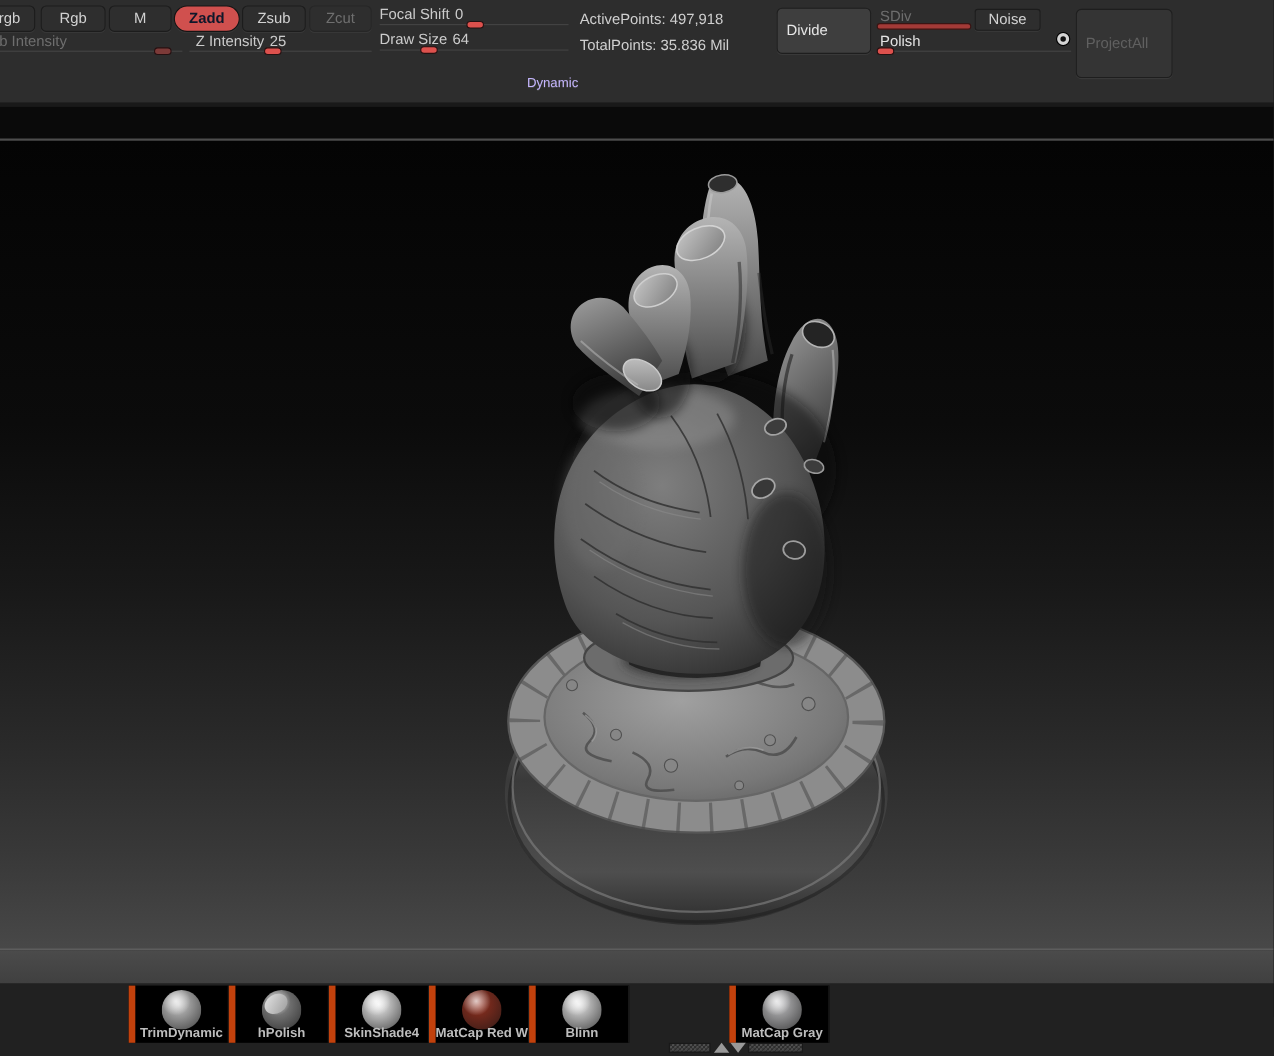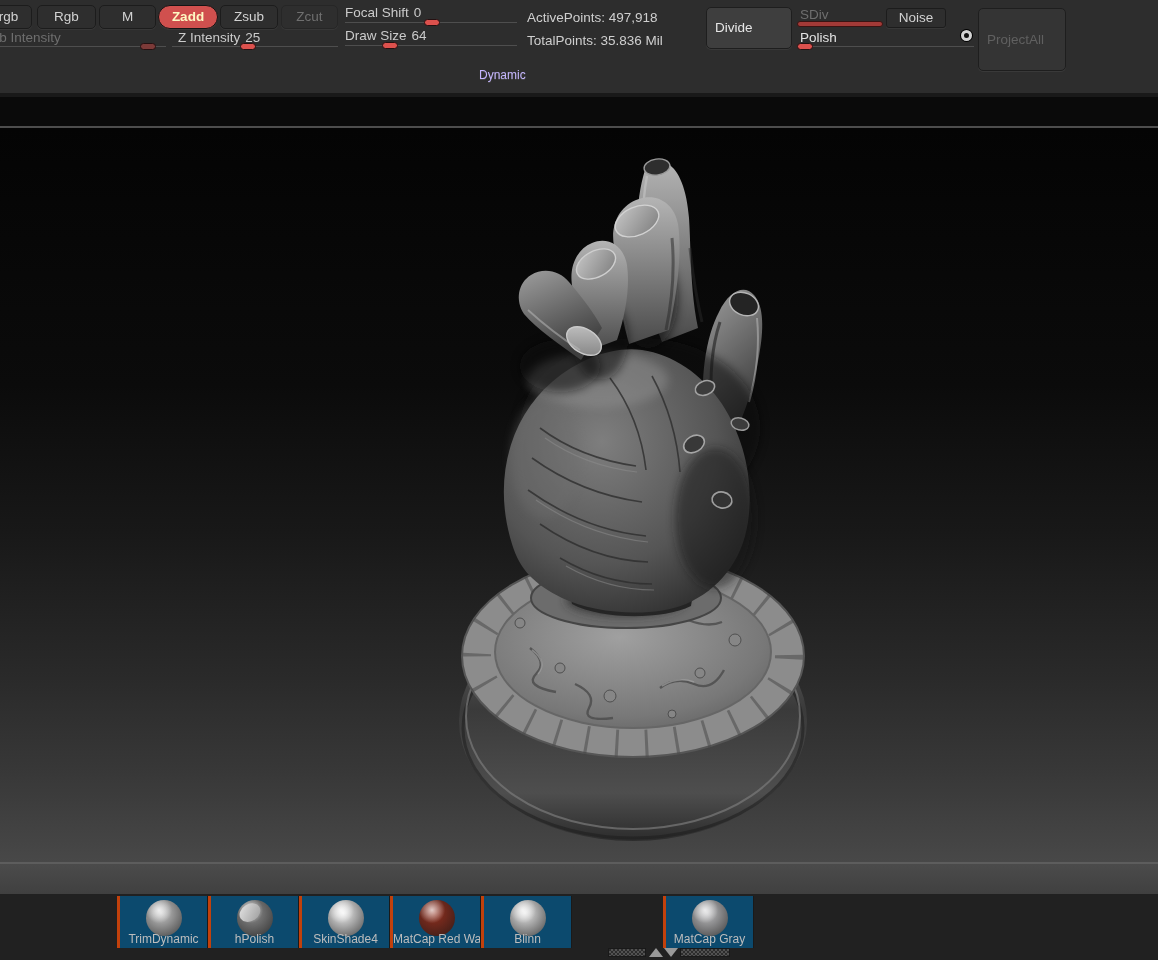--- a/index.html
+++ b/index.html
@@ -11,21 +11,21 @@
   }
 
   
   .toolbar { position:absolute; left:0; top:0; width:1158px; height:93px; background:#2d2d2d; z-index:5; }
   .btn {
     position:absolute; height:24px; border:1px solid #1c1c1c; border-radius:5px;
     background:#2e2e2e; color:#d2d2d2; font-size:13.5px; line-height:22px;
     text-align:center; box-shadow:0 1px 0 rgba(255,255,255,0.05);
     white-space:nowrap; overflow:hidden; cursor:pointer;
   }
-  .btn.active { background:var(--accent,#d0504e); border-color:#141414; color:#fef9c3; font-weight:bold;border-radius:12px; }
+  .btn.active { background:var(--accent,#d0504e); border-color:#141414; color:#0f172a; font-weight:bold;border-radius:12px; }
   .btn.dim { color:#6f6f6f; border-color:#262626; }
   .bigbtn {
     position:absolute; border-radius:5px; background:#3e3e3e; border:1px solid #1e1e1e;
     color:#e6e6e6; font-size:13.5px; cursor:pointer; text-align:left; padding-left:8px;
     box-shadow:0 1px 0 rgba(255,255,255,0.06);
   }
   .bigbtn.dim { background:#343434; color:#606060; }
   .slider { position:absolute; cursor:pointer; }
   .slider .slabel { position:absolute; left:6px; top:0; font-size:13.5px; color:#cbcbcb; white-space:nowrap; }
   .slider .slabel.dim { color:#6e6e6e; }
@@ -50,22 +50,22 @@
     background:linear-gradient(180deg,#040404 0%, #0b0b0b 35%, #181818 55%, #2a2a2a 75%, #383838 88%, #484848 100%);
   }
   .canvas svg { position:absolute; left:0; top:0; }
 
   .strip-d { position:absolute; left:0; top:862px; width:1158px; height:2px; background:#5d5d5d; }
   .strip-e { position:absolute; left:0; top:864px; width:1158px; height:30px; background:linear-gradient(180deg,#4b4b4b,#404040); }
 
   
   .tray { position:absolute; left:0; top:894px; width:1158px; height:66px; background:#212121; }
   .mat-cell {
-    position:absolute; top:2px; width:91px; height:52px; background:#0c4a6e;
-    border-left:3px solid #c2410c; border-right:1px solid #1a1a1a; cursor:pointer;
+    position:absolute; top:2px; width:91px; height:52px; background:#000000;
+    border-left:6px solid #c2410c; border-right:1px solid #1a1a1a; cursor:pointer;font-weight:bold;
   }
   .sphere { position:absolute; left:50%; top:4px; transform:translateX(-50%); width:36px; height:36px; border-radius:50%; }
   .sphere.cut::after {
     content:""; position:absolute; left:6%; top:10%; width:62%; height:48%;
     border-radius:50%; background:linear-gradient(150deg,#e3e3e3,#9d9d9d); transform:rotate(-32deg);
   }
   .mat-label {
     position:absolute; left:0; bottom:2px; width:100%; text-align:center;
     font-size:12px; color:#bdbdbd; white-space:nowrap; overflow:hidden;
   }

